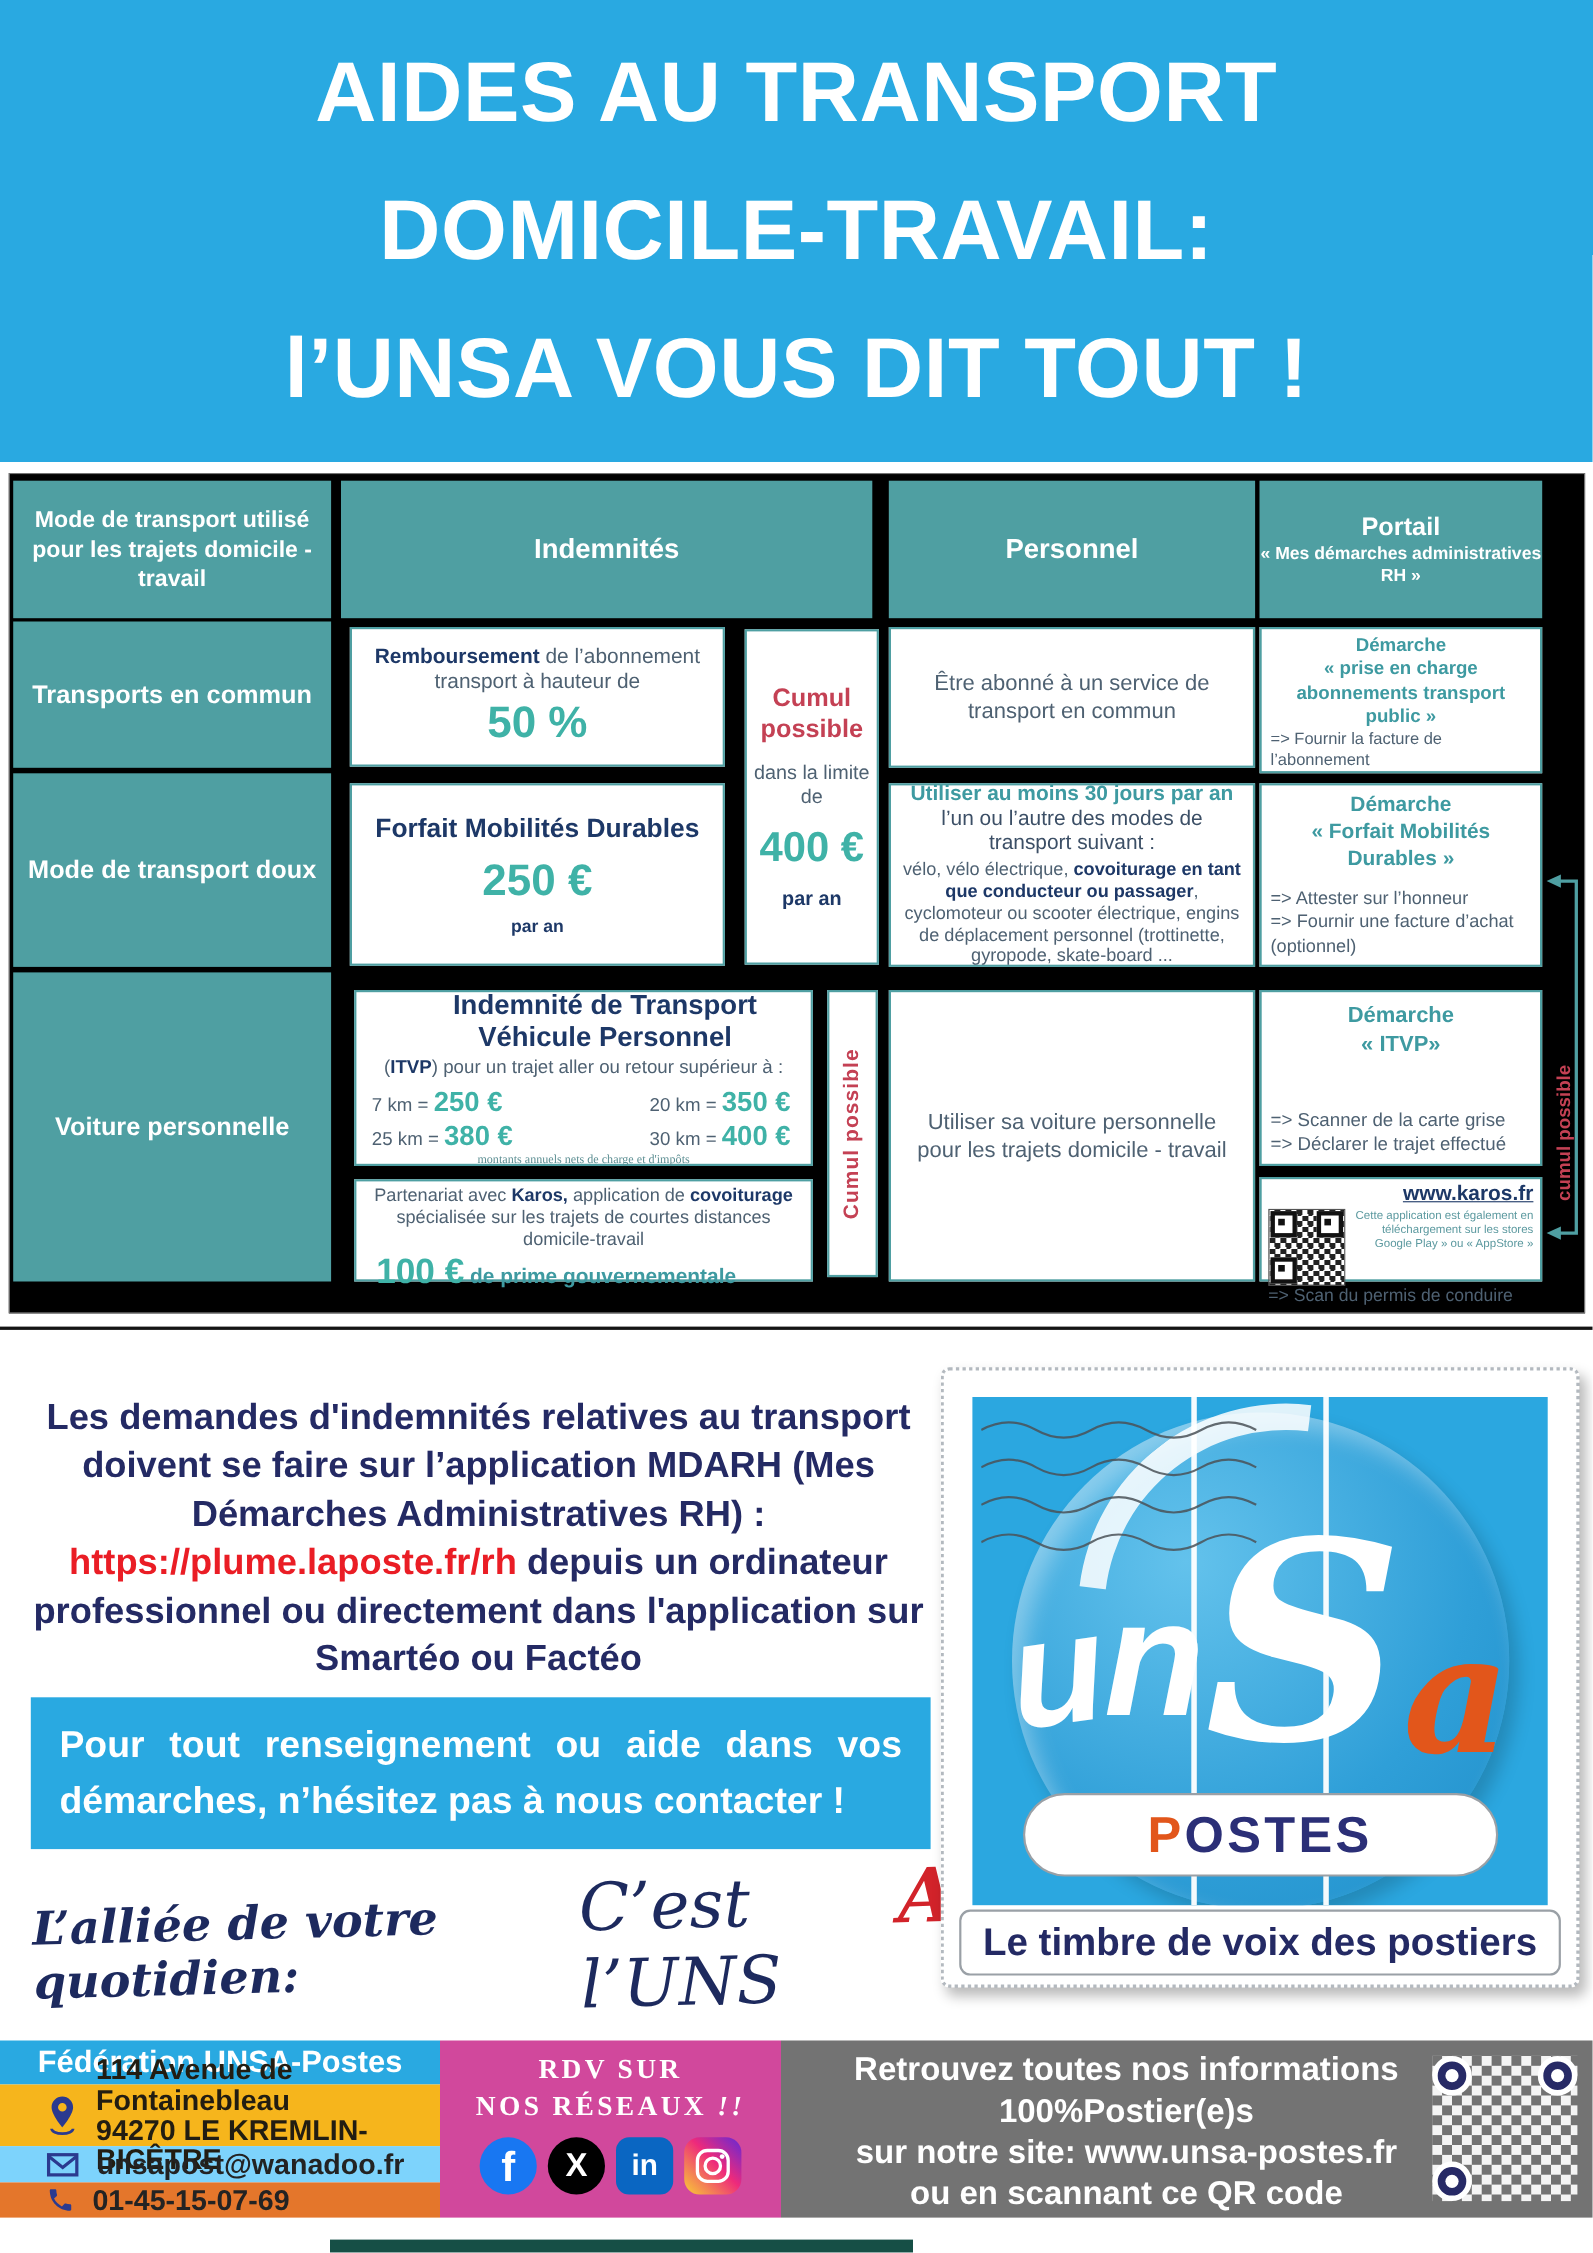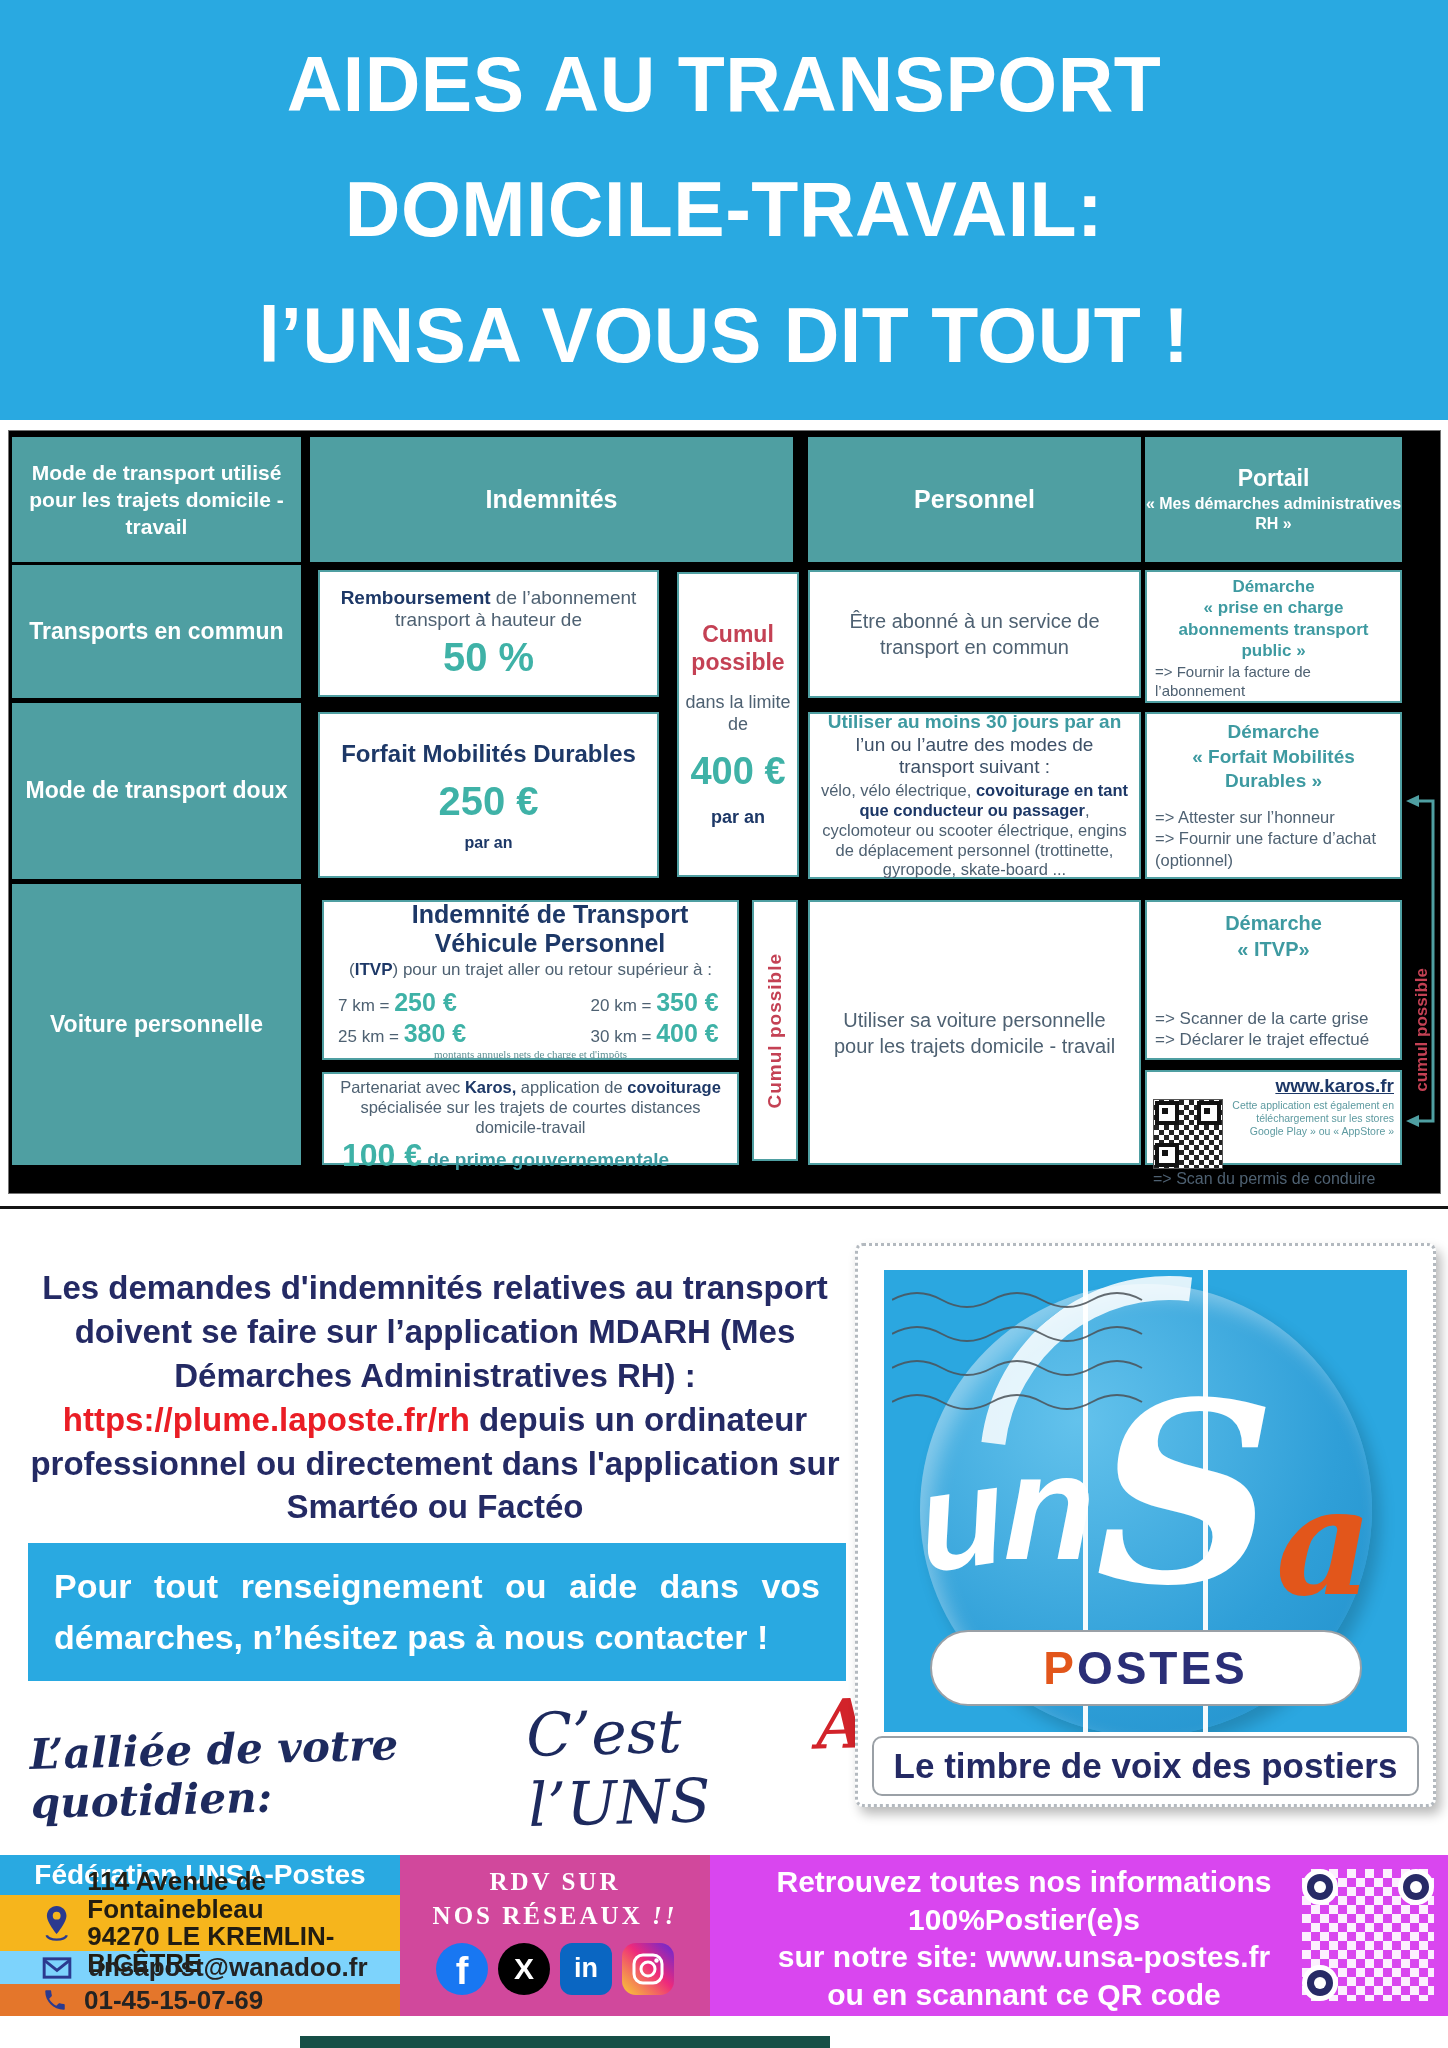--- a/index.html
+++ b/index.html
@@ -90,21 +90,21 @@
   .f-pink .rdv{font-size:25px;letter-spacing:3px;line-height:1.35;font-weight:bold;}
   .f-pink .bang{font-style:italic;}
   .socials{display:flex;justify-content:center;gap:10px;margin-top:10px;}
   .ic{width:52px;height:52px;border-radius:50%;display:flex;align-items:center;justify-content:center;
       color:#fff;font-weight:bold;font-family:"Liberation Sans",sans-serif;}
   .ic-fb{background:#1877f2;font-size:38px;padding-top:6px;box-sizing:border-box;}
   .ic-x{background:#000;font-size:30px;}
   .ic-in{background:#0a66c2;border-radius:12px;font-size:27px;}
   .ic-ig{background:linear-gradient(45deg,#f9ce34 0%,#ee2a7b 55%,#6228d7 100%);border-radius:14px;}
 
-  .f-navy{position:absolute;left:710px;top:1855px;width:738px;height:161px;background:#d946ef;color:#fff;font-weight:bold;}
+  .f-navy{position:absolute;left:710px;top:1855px;width:738px;height:161px;background:#737373;color:#fff;font-weight:bold;}
   .f-navy .lines{position:absolute;left:14px;top:8px;width:600px;text-align:center;font-size:30px;line-height:1.25;}
 
   .bottom-strip{position:absolute;left:300px;top:2036px;width:530px;height:12px;background:#164f46;}
 
   svg{display:block;}
 </style>
 </head>
 <body>
 
 <div id="page">

